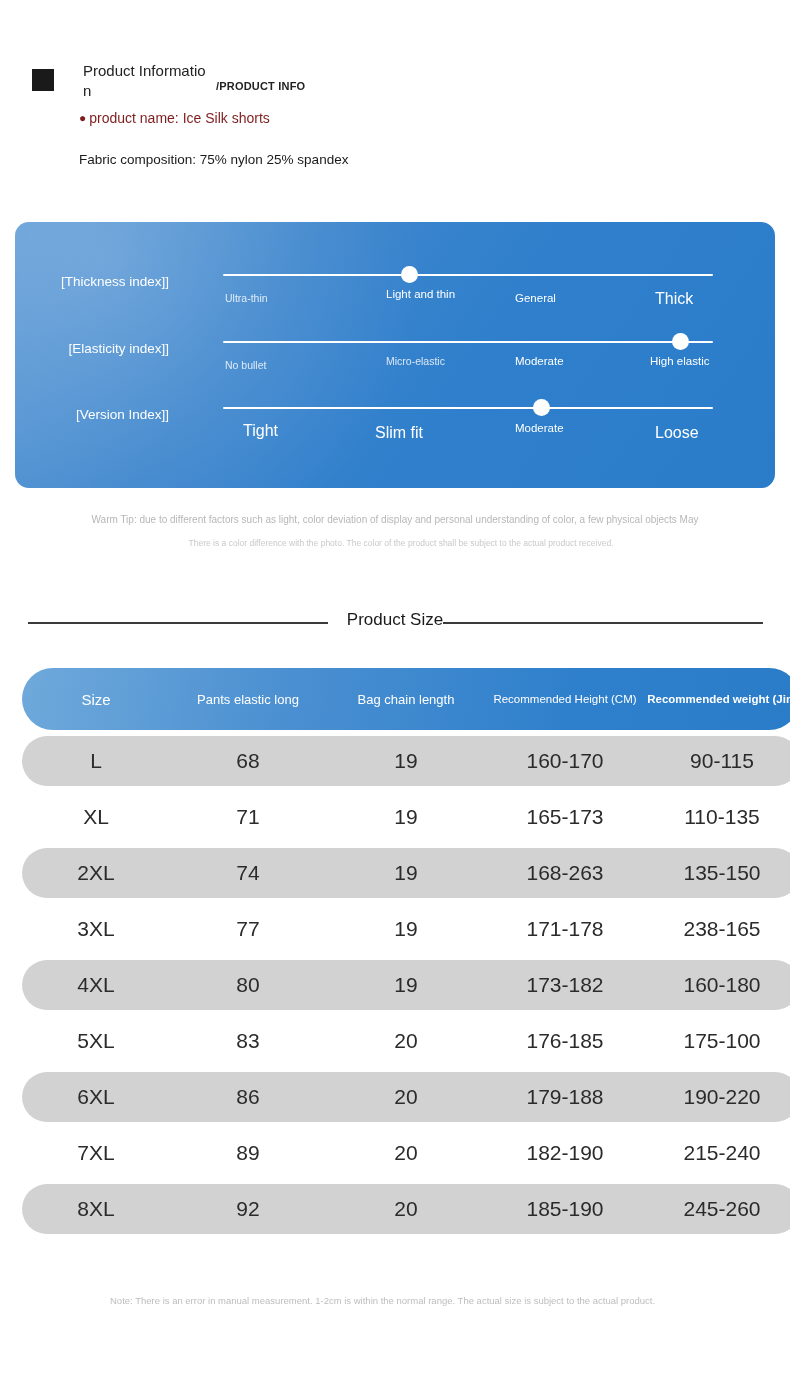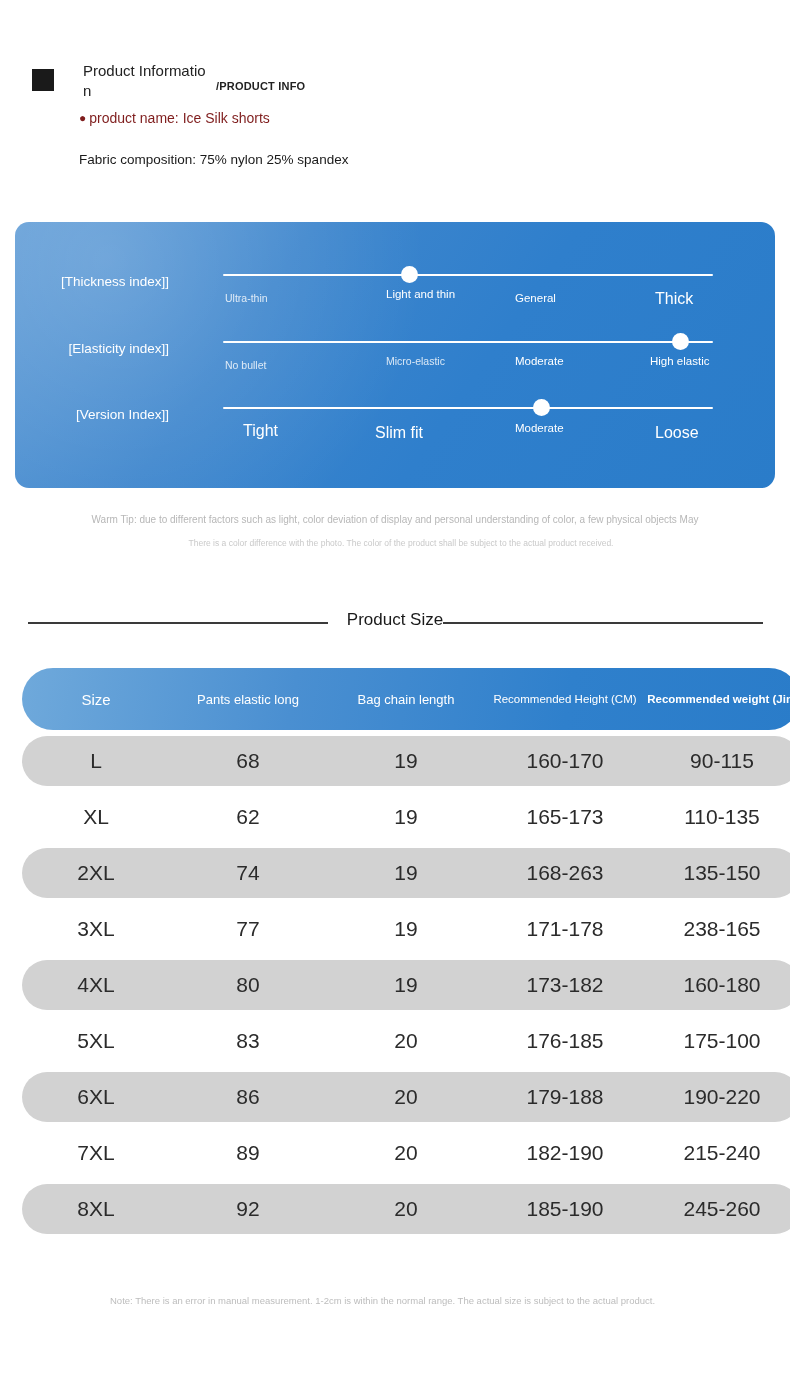--- a/index.html
+++ b/index.html
@@ -276,21 +276,21 @@
   <div class="trow odd">
     <div class="td c0">L</div>
     <div class="td c1">68</div>
     <div class="td c2">19</div>
     <div class="td c3">160-170</div>
     <div class="td c4">90-115</div>
   </div>
 
   <div class="trow even">
     <div class="td c0">XL</div>
-    <div class="td c1">62</div>
+    <div class="td c1">71</div>
     <div class="td c2">19</div>
     <div class="td c3">165-173</div>
     <div class="td c4">110-135</div>
   </div>
 
   <div class="trow odd">
     <div class="td c0">2XL</div>
     <div class="td c1">74</div>
     <div class="td c2">19</div>
     <div class="td c3">168-263</div>

